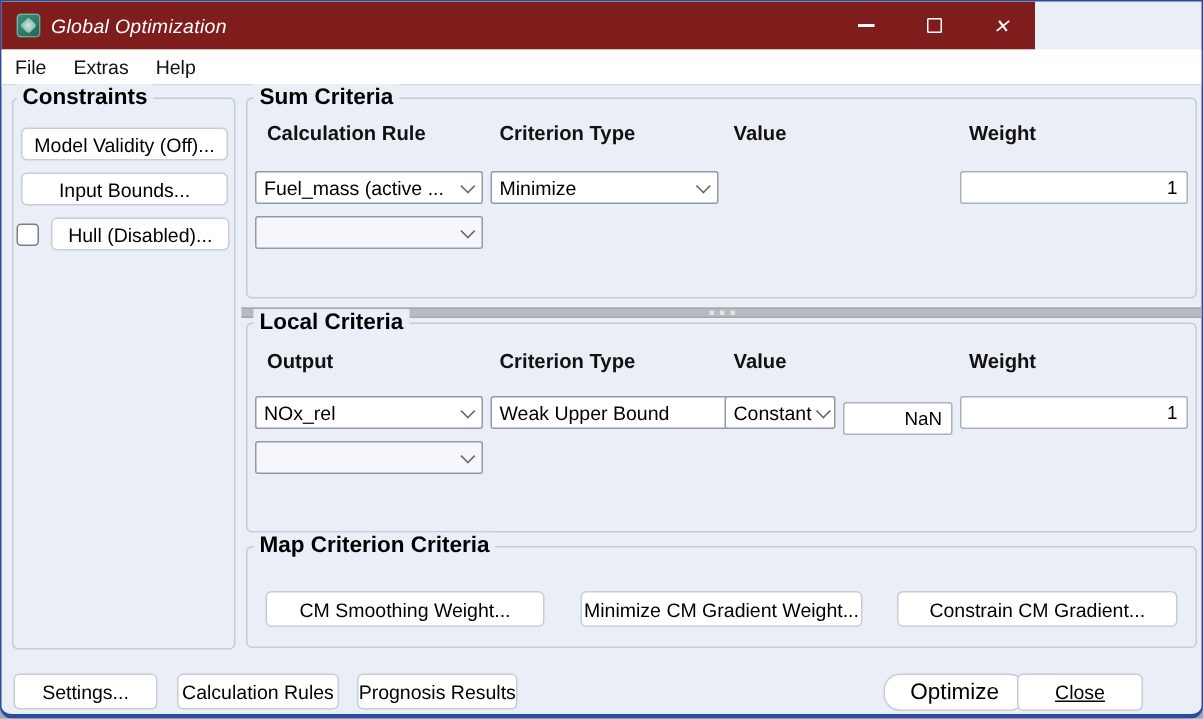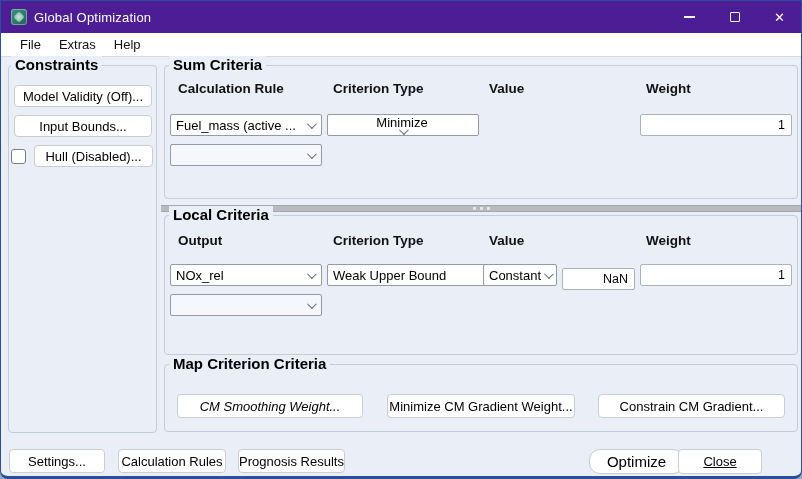--- a/index.html
+++ b/index.html
@@ -6,22 +6,22 @@
   html,body { background:#9aa7bb; font-family:"Liberation Sans", sans-serif; }
   .window {
     position:relative; width:802px; height:479px;
     background:#e9eef7;
     border:1px solid #2a4d9c; border-bottom:3px solid #2a4d9c;
     border-radius:0 0 8px 8px;
     overflow:hidden;
   }
   
   .titlebar {
-    position:absolute; left:-1px; top:0; width:802px; height:32px;
-    background:#4c1d95; display:flex; align-items:center;
+    position:absolute; left:-1px; top:0; width:690px; height:32px;
+    background:#7f1d1d; display:flex; align-items:center;font-style:italic;
   }
   .app-icon {
     width:16px; height:16px; margin-left:11px; border-radius:3px;
     background:linear-gradient(135deg,#3a8f7d 0%,#2f7a6a 55%,#245f54 100%);
     box-shadow:inset 0 0 0 1px rgba(255,255,255,.35);
     position:relative;
   }
   .app-icon::after {
     content:""; position:absolute; left:4px; top:4px; width:8px; height:8px;
     background:radial-gradient(circle,#cfe8dd 0%,#8fc3b2 70%);
@@ -30,21 +30,21 @@
   .title-text { color:#fff; font-size:13px; margin-left:7px; letter-spacing:.2px; }
   .win-controls { margin-left:auto; display:flex; height:32px; }
   .win-btn { width:45px; height:32px; display:flex; align-items:center; justify-content:center; cursor:default; }
   .min-glyph { width:11px; height:1.5px; background:#fff; }
   .max-glyph { width:10px; height:10px; border:1.2px solid #fff; border-radius:1px; }
   .close-glyph { color:#fff; font-size:13px; line-height:1; }
   
   .menubar {
     position:absolute; left:0; top:32px; width:100%; height:24px;
     background:#ffffff; border-bottom:1px solid #d4d9e1;
-    display:flex; align-items:center; padding-left:10px;
+    display:flex; align-items:center; padding-left:0;
   }
   .menu-item { font-size:13px; color:#111; padding:0 9px; line-height:24px; }
   
   .group { position:absolute; border:1px solid #c3ccd9; border-radius:4px; }
   .group-title {
     position:absolute; top:-10px; left:4px; padding:0 4px;
     background:#e9eef7; font-size:15px; font-weight:bold; color:#000; white-space:nowrap;
   }
   .col-header { position:absolute; font-size:13.5px; font-weight:bold; color:#111; white-space:nowrap; }
   
@@ -127,21 +127,21 @@
     <span class="group-title">Sum Criteria</span>
     <span class="col-header" style="left:13px; top:15px;">Calculation Rule</span>
     <span class="col-header" style="left:168px; top:15px;">Criterion Type</span>
     <span class="col-header" style="left:324px; top:15px;">Value</span>
     <span class="col-header" style="left:481px; top:15px;">Weight</span>
 
     <div class="dropdown" style="left:5px; top:48px; width:152px;">
       <span class="dd-label">Fuel_mass (active ...</span>
       <span class="chev"></span>
     </div>
-    <div class="dropdown" style="left:162px; top:48px; width:152px;flex-direction:column;">
+    <div class="dropdown" style="left:162px; top:48px; width:152px;">
       <span class="dd-label">Minimize</span>
       <span class="chev"></span>
     </div>
     <input class="textfield" style="left: 475px; top: 48px; width: 152px;" value="1">
 
     <div class="dropdown empty" style="left:5px; top:78px; width:152px;">
       <span class="dd-label"></span>
       <span class="chev"></span>
     </div>
   </div>
@@ -175,21 +175,21 @@
     <input class="textfield" style="left: 475px; top: 48px; width: 152px;" value="1">
 
     <div class="dropdown empty" style="left:5px; top:78px; width:152px;">
       <span class="dd-label"></span>
       <span class="chev"></span>
     </div>
   </div>
 
   <div class="group" style="left:163px; top:363px; width:634px; height:68px;">
     <span class="group-title">Map Criterion Criteria</span>
-    <div class="btn" style="left:12px; top:29px; width:186px; height:24px;font-style:italic;">CM Smoothing Weight...</div>
+    <div class="btn" style="left:12px; top:29px; width:186px; height:24px;">CM Smoothing Weight...</div>
     <div class="btn" style="left:222px; top:29px; width:188px; height:24px;text-align:center;">Minimize CM Gradient Weight...</div>
     <div class="btn" style="left:433px; top:29px; width:187px; height:24px;">Constrain CM Gradient...</div>
   </div>
 
   <div class="btn" style="left:8px; top:448px; width:96px; height:24px;">Settings...</div>
   <div class="btn" style="left:117px; top:448px; width:108px; height:24px;">Calculation Rules</div>
   <div class="btn" style="left:237px; top:448px; width:107px; height:24px;">Prognosis Results</div>
 
   <div class="btn big" style="left:588px; top:448px; width:95px; height:25px;border-radius:11px;">Optimize</div>
   <div class="btn" style="left:686px; top:448px; width:19px; height:25px;">

